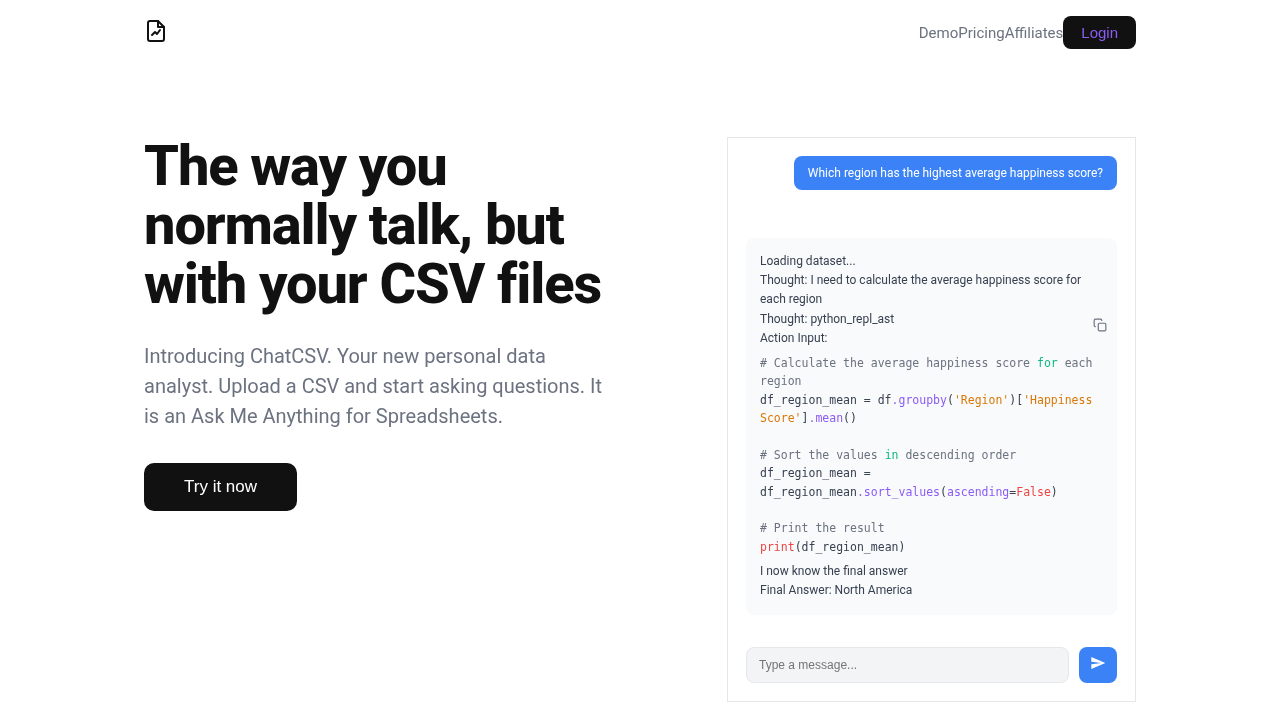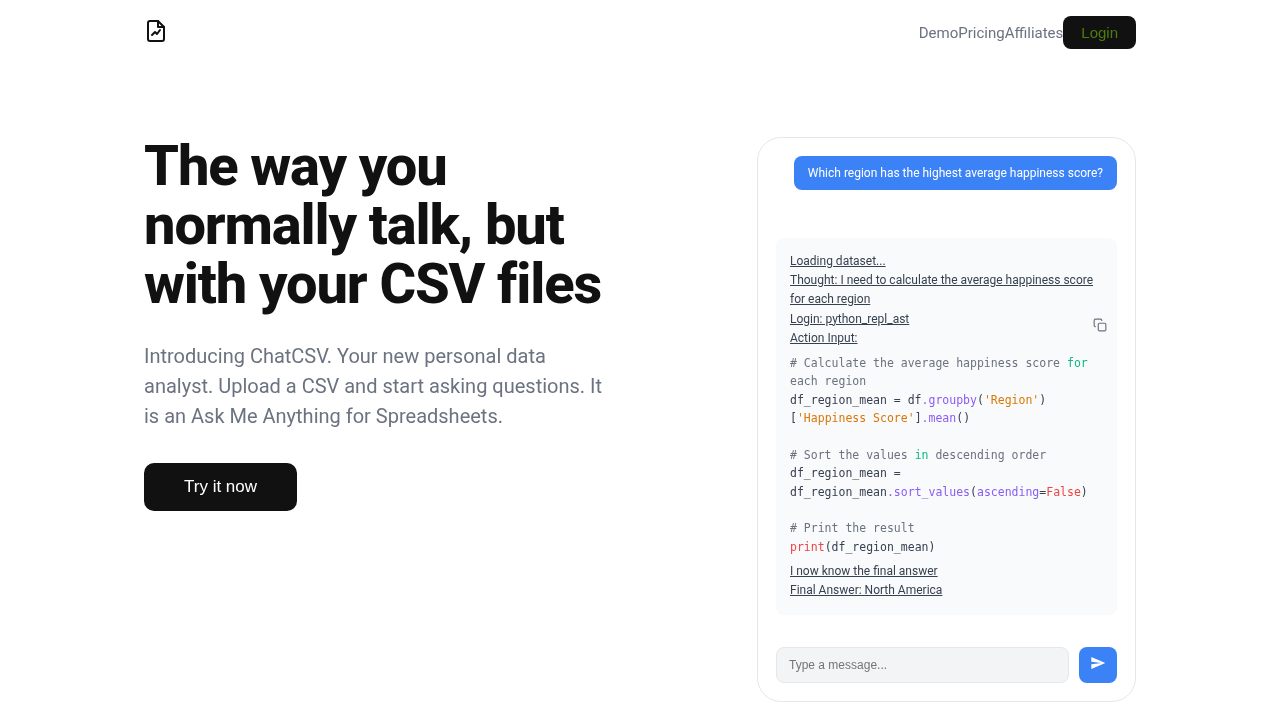--- a/index.html
+++ b/index.html
@@ -21,21 +21,21 @@
       display: flex;
       align-items: center;
     }
     .nav-link {
       color: #6b7280;
       font-size: 15px;
       text-decoration: none;
     }
     .login-btn {
       background: #111;
-      color: #4d7c0f;
+      color: #8b5cf6;
       border: none;
       padding: 8px 18px;
       border-radius: 8px;
       font-size: 15px;
       cursor: pointer;
     }
     .hero {
       display: flex;
       padding: 88px 144px 0 144px;
       gap: 48px;
@@ -65,23 +65,23 @@
       border-radius: 10px;
       font-size: 17px;
       cursor: pointer;
     }
     .hero-right {
       flex: 1;
       display: flex;
       justify-content: flex-end;
     }
     .chat-card {
-      width: 379px;
+      width: 409px;
       border: 1px solid #e5e7eb;
-      border-radius: 24px;
+      border-radius: 0;
       padding: 18px;
       background: #fff;
     }
     .user-bubble {
       background: #3b82f6;
       color: #fff;
       font-size: 12px;
       padding: 10px 14px;
       border-radius: 8px;
       display: inline-block;
@@ -92,21 +92,21 @@
       clear: both;
       margin-top: 48px;
       background: #f9fafb;
       border-radius: 8px;
       padding: 14px;
       font-size: 12px;
       color: #374151;
       line-height: 1.6;
       position: relative;
     }
-    .assistant-block .line { display: block; text-decoration: underline; }
+    .assistant-block .line { display: block; }
     .code-area {
       font-family: "SFMono-Regular", Menlo, Monaco, Consolas, monospace;
       font-size: 11.5px;
       margin: 6px 0;
       white-space: pre-wrap;
       position: relative;
     }
     .copy-icon {
       position: absolute;
       top: 80px;
@@ -180,21 +180,21 @@
 
       <div class="assistant-block">
         <span class="copy-icon">
           <svg width="14" height="14" viewBox="0 0 24 24" fill="none" stroke="currentColor" stroke-width="2">
             <rect x="9" y="9" width="13" height="13" rx="2"></rect>
             <path d="M5 15H4a2 2 0 0 1-2-2V4a2 2 0 0 1 2-2h9a2 2 0 0 1 2 2v1"></path>
           </svg>
         </span>
         <span class="line">Loading dataset...</span>
         <span class="line">Thought: I need to calculate the average happiness score for each region</span>
-        <span class="line">Login: python_repl_ast</span>
+        <span class="line">Thought: python_repl_ast</span>
         <span class="line">Action Input:</span>
 
         <div class="code-area"><span class="tok-comment"># Calculate the average happiness score </span><span class="tok-kw">for</span><span class="tok-comment"> each region</span>
 <span class="tok-var">df_region_mean = df</span><span class="tok-call">.groupby</span><span class="tok-var">(</span><span class="tok-str">'Region'</span><span class="tok-var">)[</span><span class="tok-str">'Happiness Score'</span><span class="tok-var">]</span><span class="tok-call">.mean</span><span class="tok-var">()</span>
 
 <span class="tok-comment"># Sort the values </span><span class="tok-kw">in</span><span class="tok-comment"> descending order</span>
 <span class="tok-var">df_region_mean = df_region_mean</span><span class="tok-call">.sort_values</span><span class="tok-var">(</span><span class="tok-call">ascending</span><span class="tok-var">=</span><span class="tok-fn">False</span><span class="tok-var">)</span>
 
 <span class="tok-comment"># Print the result</span>
 <span class="tok-fn">print</span><span class="tok-var">(df_region_mean)</span></div>

